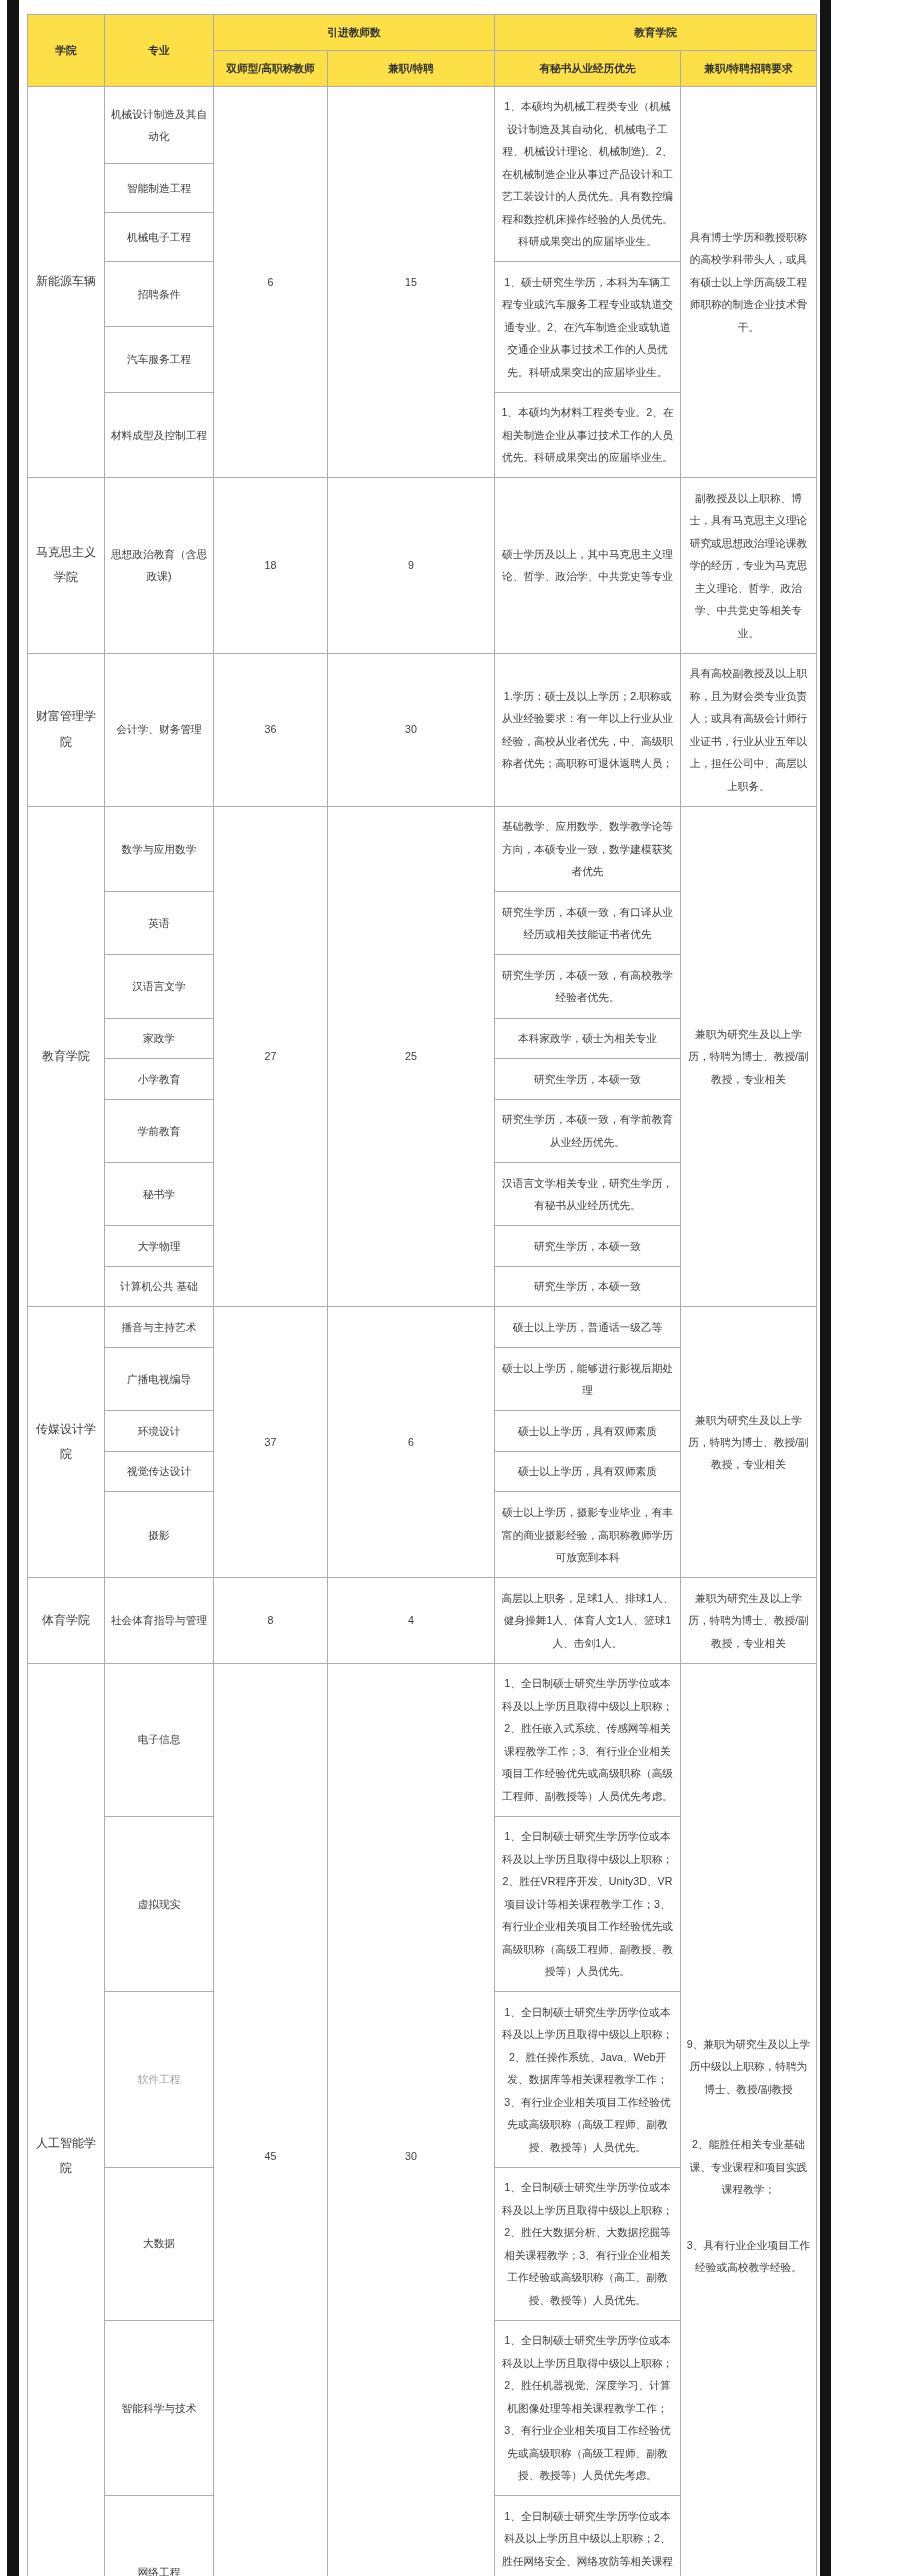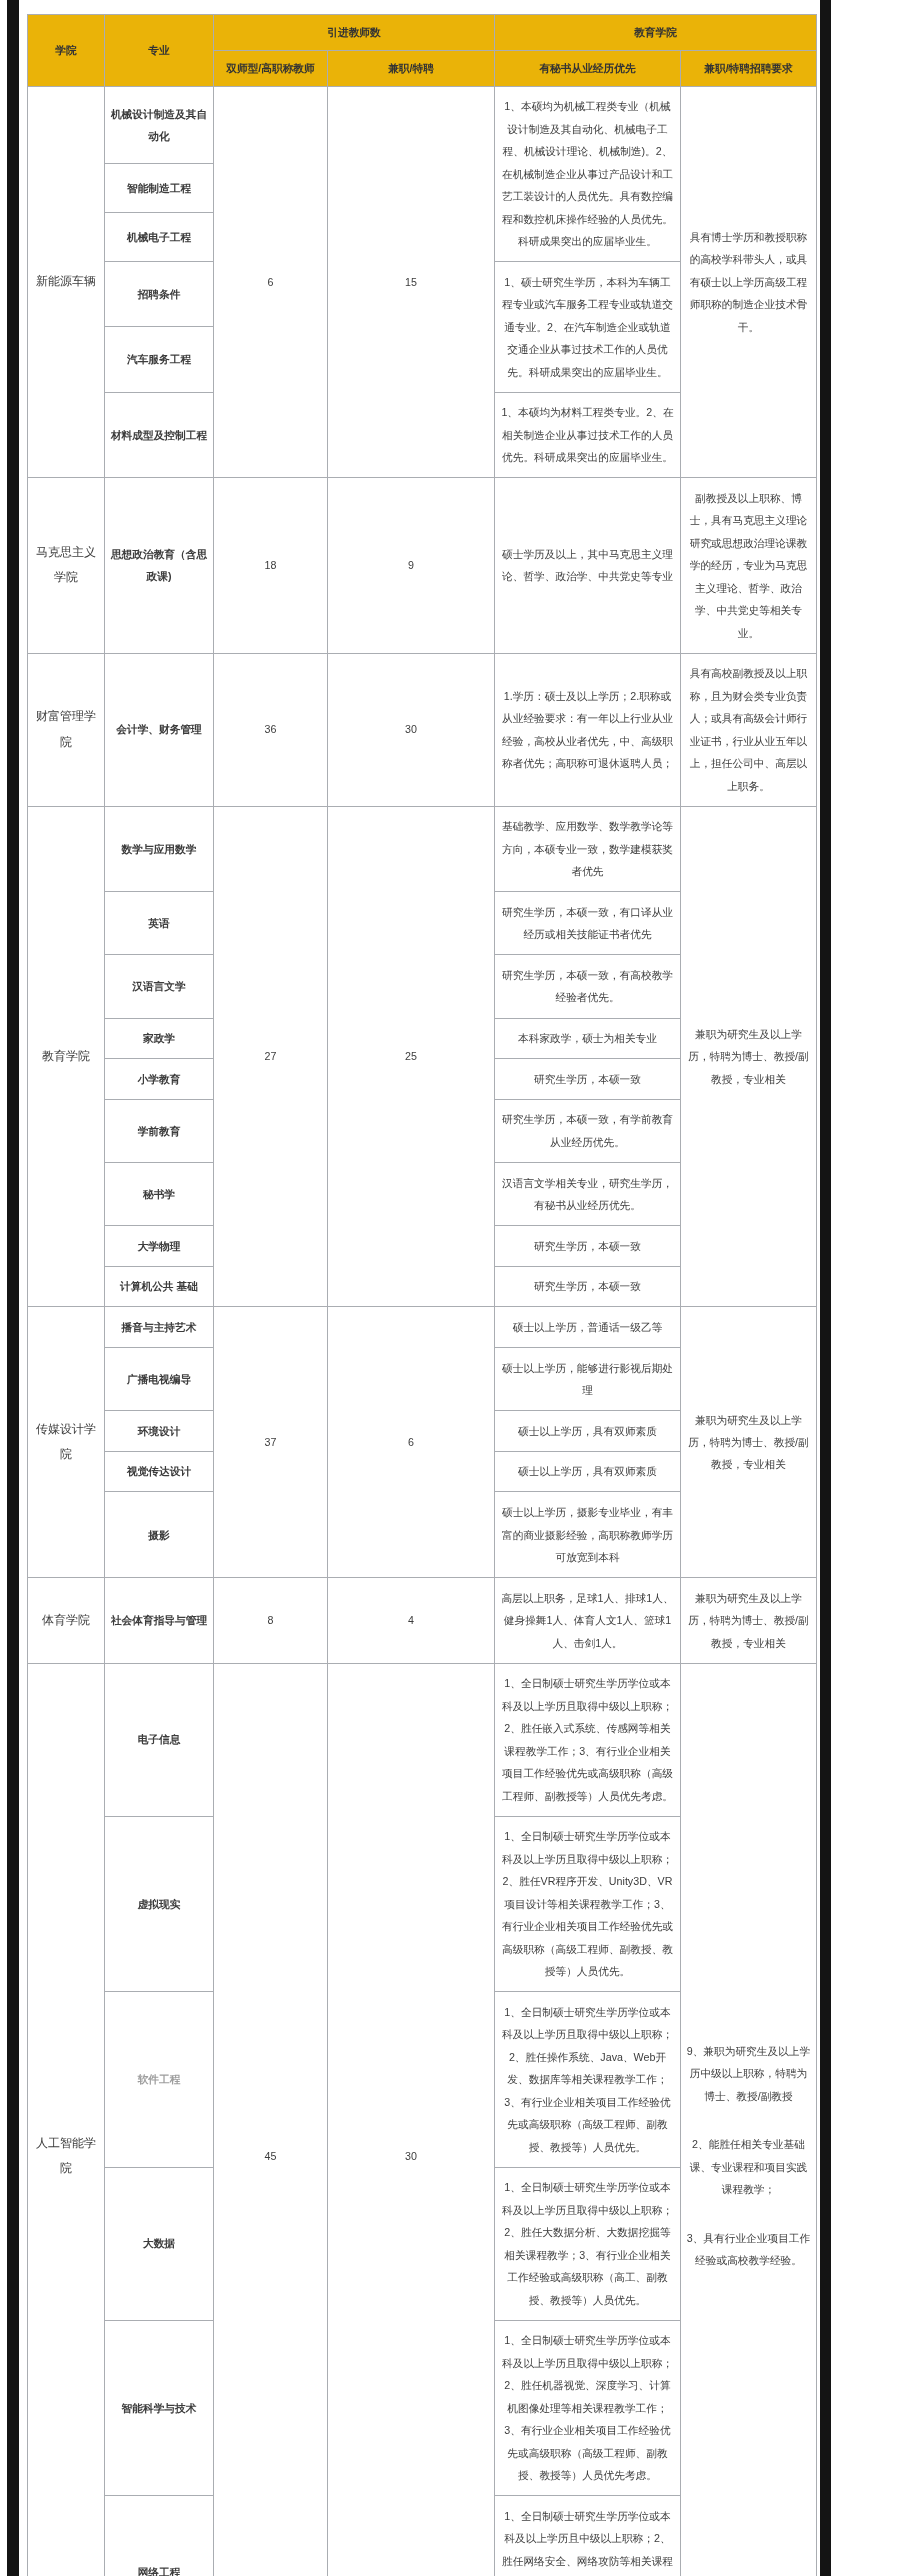--- a/index.html
+++ b/index.html
@@ -30,33 +30,33 @@
   .recruit th, .recruit td {
     border: 0.7px solid #aaadb2;
     vertical-align: middle;
     text-align: center;
     font-size: 10.7px;
     line-height: 2.1;
     padding: 7.2px 3.6px;
     word-break: break-all;
   }
   .recruit thead th {
-    background: #eab308;
+    background: #fde047;
     font-weight: bold;
     color: #333;
     font-size: 10.7px;
     height: 36px;
     padding: 2.9px 3.6px;
   }
   .recruit td.college-cell { font-size: 12px; }
-  .recruit td.major-cell   { height: 34px; font-weight: bold; }
+  .recruit td.major-cell   { height: 34px; }
   .recruit td.major-cell.muted { color: #9e9e9e; }
   .recruit td.count-cell   { font-size: 10.7px; }
   .recruit td.req-cell, .recruit td.ptreq-cell { padding: 8.6px 4.3px; }
-  .recruit td.ptreq-cell .para + .para { margin-top: 26px; }
+  .recruit td.ptreq-cell .para + .para { margin-top: 33px; }
 </style>
 </head>
 <body>
 
 <div class="edge-bar left"></div>
 <div class="edge-bar right"></div>
 
 <div class="table-wrap">
   <table class="recruit">
     <colgroup>

